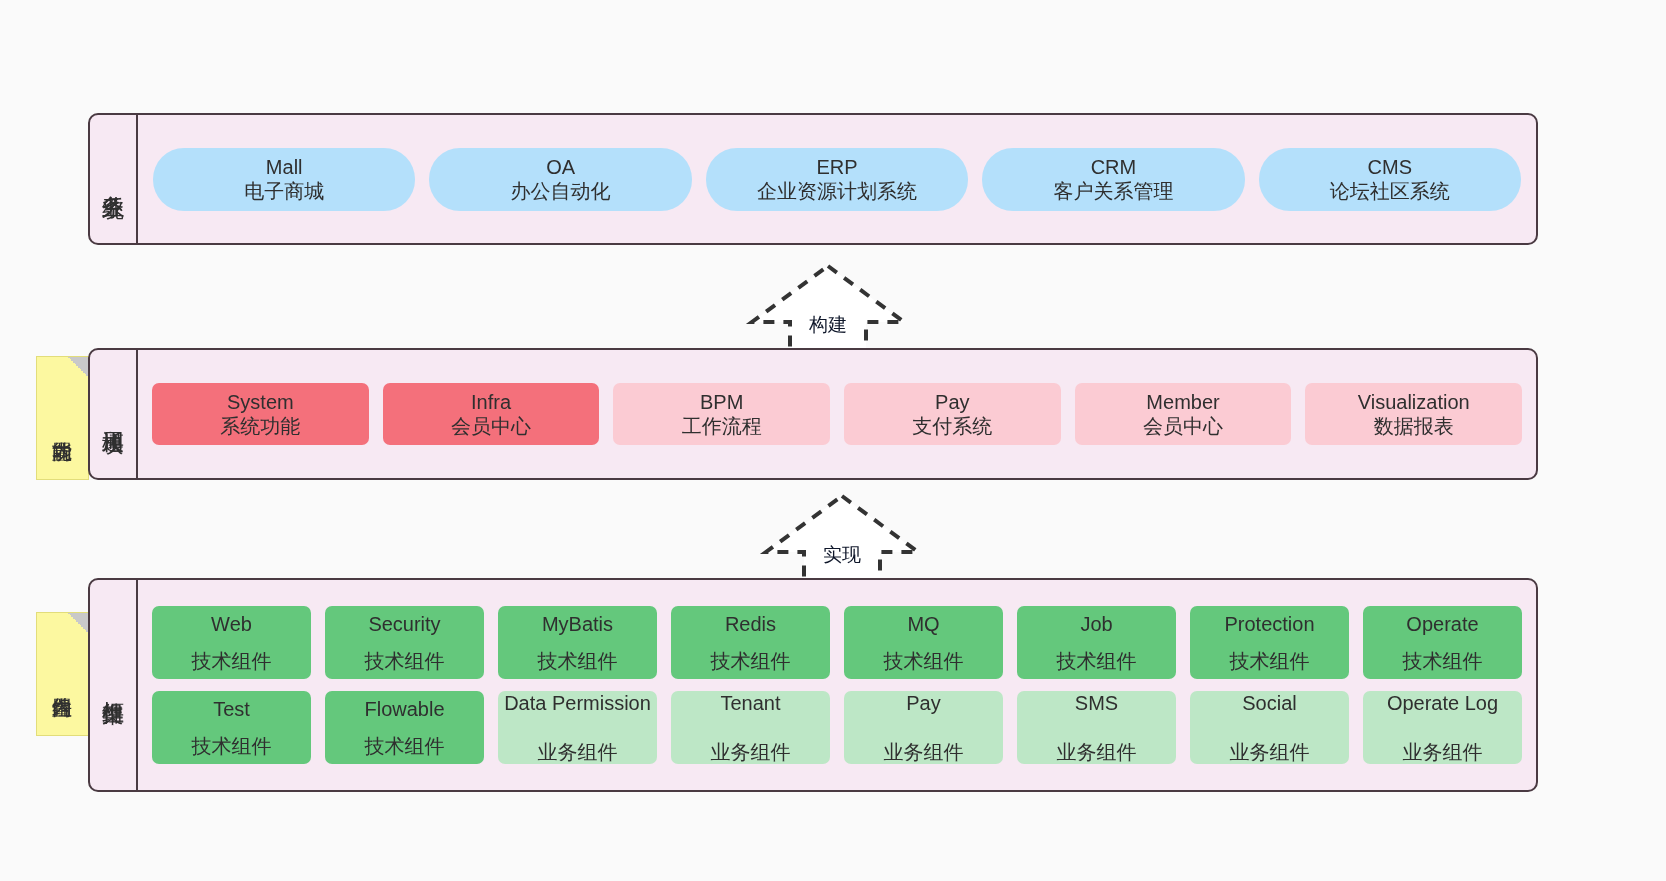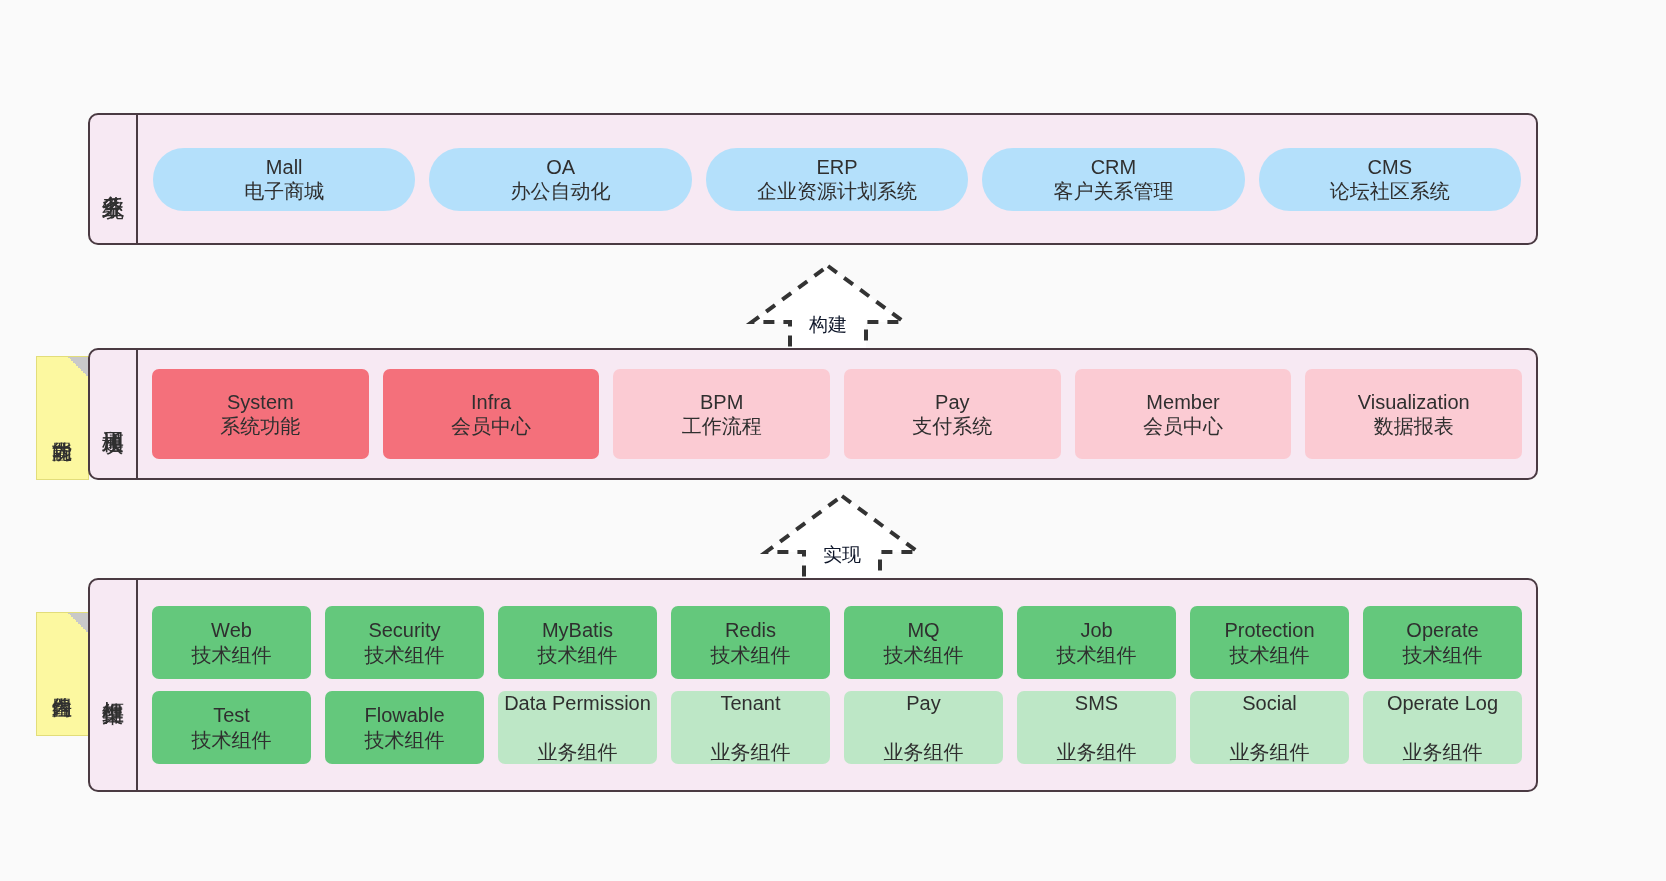--- a/index.html
+++ b/index.html
@@ -79,31 +79,31 @@
     padding: 6px 4px;
     box-sizing: border-box;
   }
   .cell .cell-name { display: block; }
   .cell .cell-sub  { display: block; }
 
   
   .c-blue        { background: #b4e0fb; }
   .c-red         { background: #f4707b; }
   .c-pink        { background: #fbcbd3; }
-  .c-green       { background: #64c87c; }
+  .c-green       { background: #64c87c; justify-content: space-between; }
   .c-lightgreen  { background: #bde7c6; gap: 24px; }
 
   
   #layer-business   { left: 88px;  top: 113px; width: 1450px; height: 132px; }
   #layer-common     { left: 88px;  top: 348px; width: 1450px; height: 132px; }
   #layer-framework  { left: 88px;  top: 578px; width: 1450px; height: 214px; }
 
   #layer-business  .layer-body  { padding: 13px 15px; }
   #layer-business  .cell        { height: 63px; border-radius: 31px; }
-  #layer-common    .cell        { height: 90px; }
+  #layer-common    .cell        { height: 62px; }
   #layer-framework .cell        { height: 73px; }
 
   
   .note {
     position: absolute;
     box-sizing: border-box;
     background: #fcf8a0;
     border: 1px solid #e2dd7a;
     display: flex;
     align-items: center;

